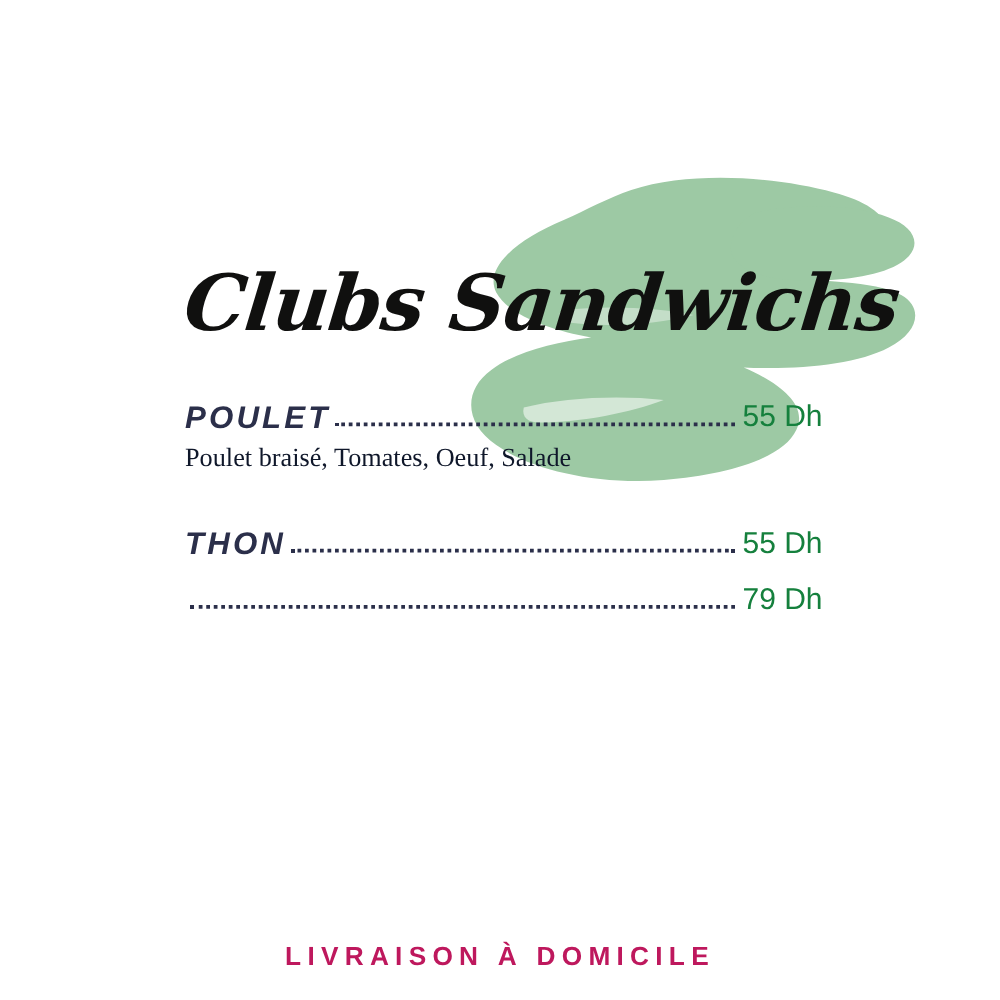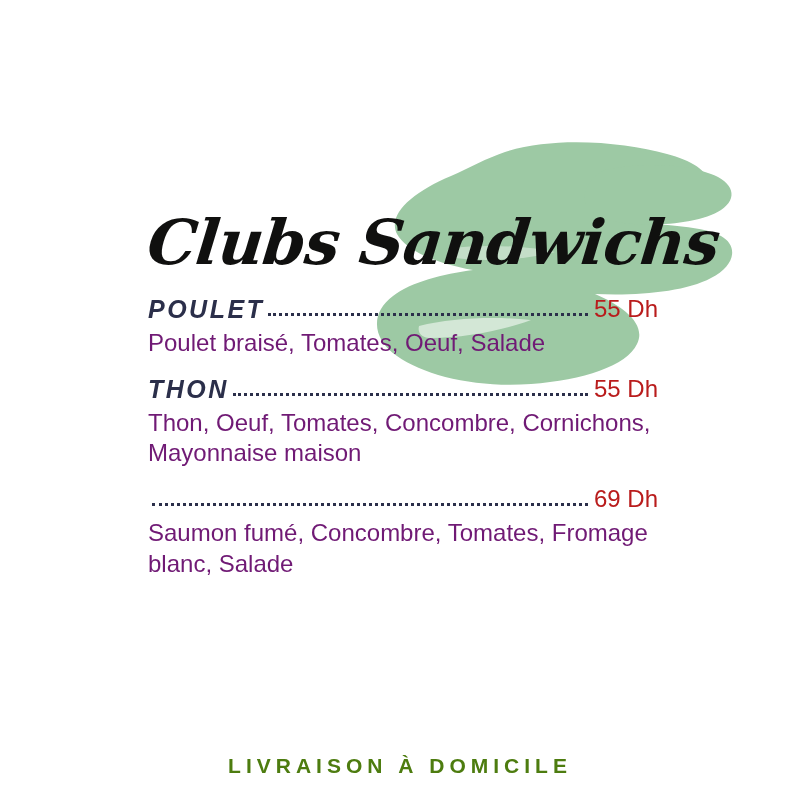--- a/index.html
+++ b/index.html
@@ -61,58 +61,59 @@
     width: 100%;
   }
   .item-name {
     font-family: "Liberation Sans", sans-serif;
     font-style: italic;
     font-weight: bold;
     font-size: 25px;
     letter-spacing: 2.5px;
     color: #2b2f4a;
     white-space: nowrap;
+    margin-top: 25px;
   }
   .dots {
     flex: 1 1 auto;
     border-bottom: 3px dotted #2b2f4a;
     margin: 0 6px 8px 4px;
     height: 1px;
     min-width: 10px;
   }
   .item-price {
     font-family: "Liberation Sans", sans-serif;
     font-size: 24px;
-    color: #b91c1c;
+    color: #15803d;
     white-space: nowrap;
     padding-bottom: 1px;
   }
   .item-desc {
-    font-family: Liberation Sans, sans-serif;
-    font-size: 24px;
+    font-family: Liberation Serif, serif;
+    font-size: 21px;
     line-height: 1.28;
-    color: #701a75;
+    color: #0f172a;
     margin-top: 4px;
     max-width: 505px;
   }
 
   
   .footer {
     position: absolute;
     left: 0;
     right: 0;
     bottom: 22px;
     text-align: center;
   }
   .footer-title {
     font-family: "Liberation Sans", sans-serif;
     font-weight: bold;
     font-size: 21px;
     letter-spacing: 5px;
-    color: #4d7c0f;
+    color: #be185d;
   }
   .footer-phone {
     font-family: "Liberation Sans", sans-serif;
     font-size: 19px;
     letter-spacing: 1.2px;
     color: #2b2f4a;
     margin-top: 7px;
   }
 </style>
 </head>
@@ -146,29 +147,27 @@
       </div>
       <div class="item-desc">Poulet braisé, Tomates, Oeuf, Salade</div>
     </div>
 
     <div class="item">
       <div class="item-head">
         <span class="item-name">THON</span>
         <span class="dots"></span>
         <span class="item-price">55 Dh</span>
       </div>
-      <div class="item-desc">Thon, Oeuf, Tomates, Concombre, Cornichons, Mayonnaise maison</div>
     </div>
 
     <div class="item">
       <div class="item-head">
         <span class="dots"></span>
-        <span class="item-price">69 Dh</span>
+        <span class="item-price">79 Dh</span>
       </div>
-      <div class="item-desc">Saumon fumé, Concombre, Tomates, Fromage blanc, Salade</div>
     </div>
 
   </div>
 
   <div class="footer">
     <div class="footer-title">LIVRAISON À DOMICILE</div>
   </div>
 
 </div>
 

